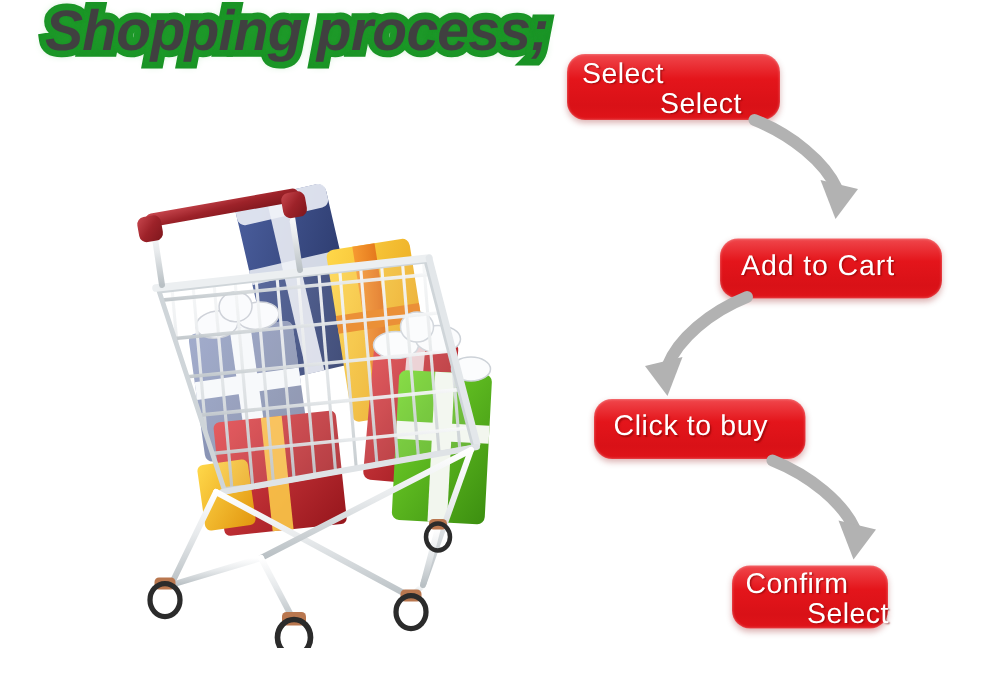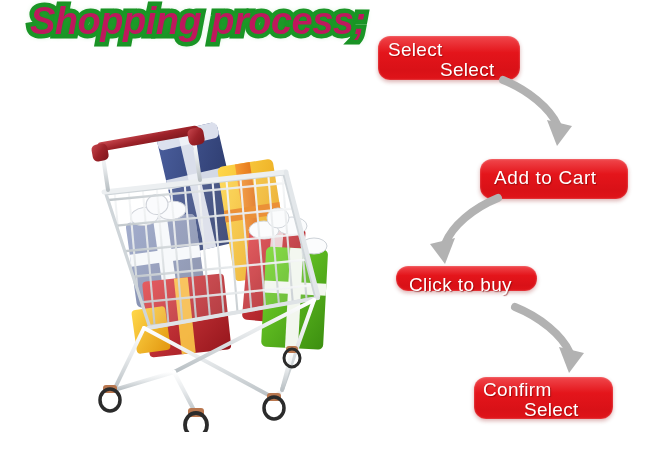--- a/index.html
+++ b/index.html
@@ -21,21 +21,21 @@
 
   
   #title {
     position: absolute;
     left: 30px;
     top: 2px;
     font-size: 38px;
     font-weight: bold;
     font-style: italic;
     letter-spacing: -0.5px;
-    color: #be185d;
+    color: #404040;
     white-space: nowrap;
     -webkit-text-stroke: 9px #1a9326;
     paint-order: stroke fill;
     text-shadow:
       0 0 2px #1a9326,
       0 0 4px #1a9326,
       0 0 7px #28a832;
     line-height: 1.05;
   }
 
@@ -65,27 +65,27 @@
   #box-select .l2 { left: 62px;  top: 23px; }
 
   
   #box-cart {
     left: 480px; top: 159px; width: 148px; height: 40px; padding-left: 20px;
   }
   #box-cart .l1 { left: 14px; top: 8px; letter-spacing: 0.6px; }
 
   
   #box-click {
-    left: 396px; top: 266px; width: 141px; height: 25px;
+    left: 396px; top: 266px; width: 141px; height: 40px;
   }
   #box-click .l1 { left: 13px; top: 8px; letter-spacing: 0.4px; }
 
   
   #box-confirm {
-    left: 474px; top: 377px; width: 139px; height: 42px;
+    left: 488px; top: 377px; width: 104px; height: 42px;
   }
   #box-confirm .l1 { left: 9px;  top: 2px;  }
   #box-confirm .l2 { left: 50px; top: 22px; }
 
   
   .arrow-svg {
     position: absolute;
     overflow: visible;
   }
   #arrow-1 { left: 500px; top: 76px;  }

